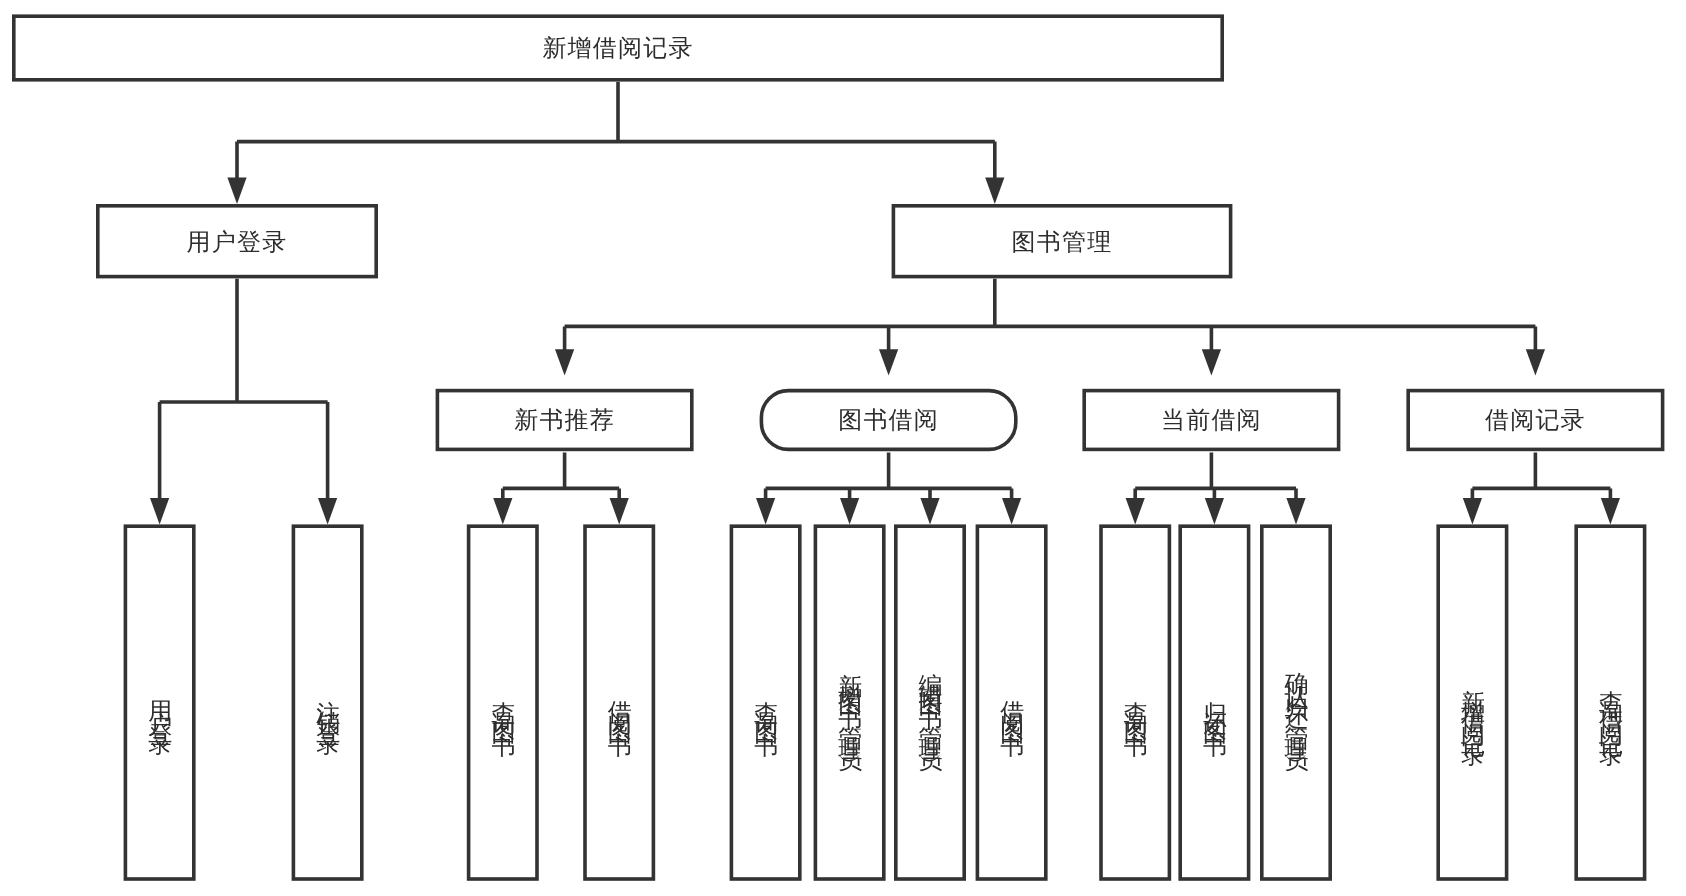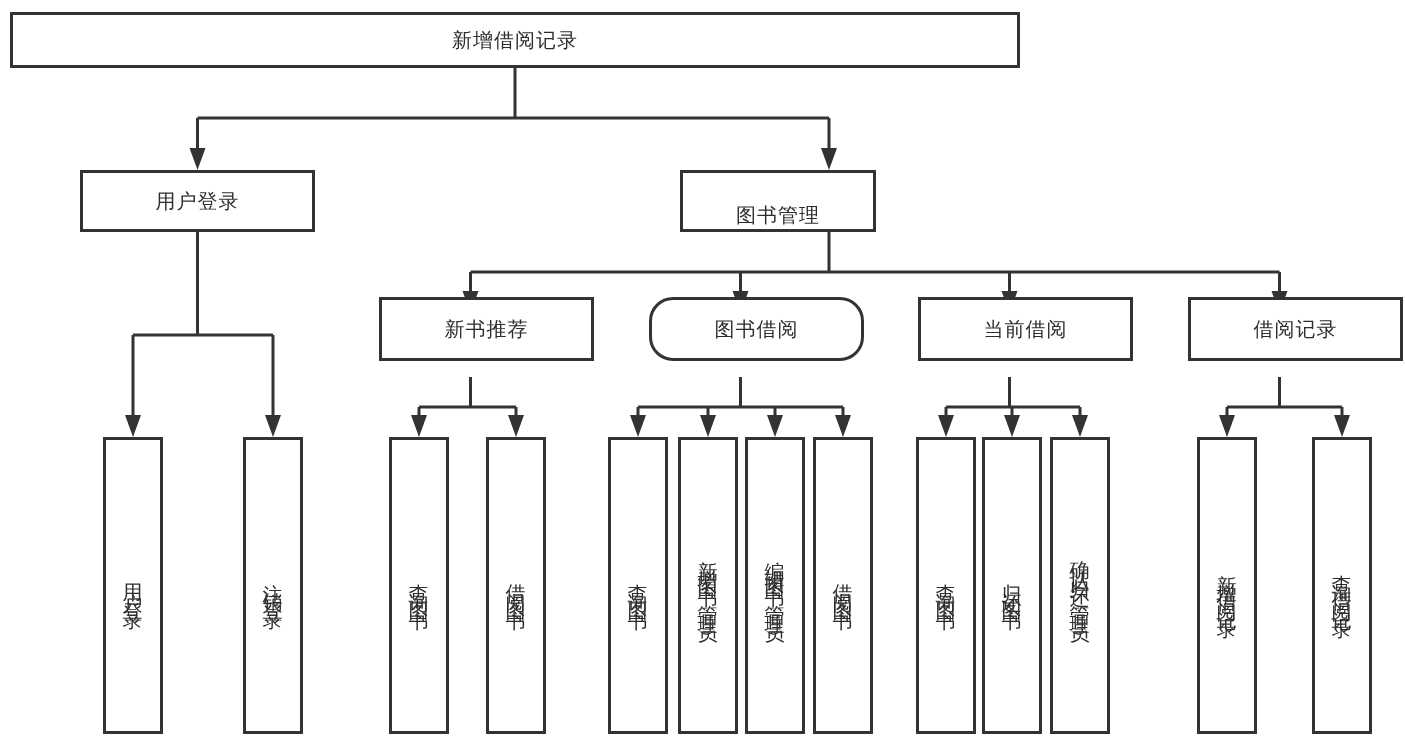--- a/index.html
+++ b/index.html
@@ -39,25 +39,25 @@
   .leaf-label {
     writing-mode: vertical-rl;
     text-orientation: mixed;
     font-size: 20px;
     letter-spacing: 9px;
     line-height: 1;
     white-space: nowrap;
   }
   .root-box   { left: 10px;  top: 12px;  width: 1010px; height: 56px; }
   .l2-box     { top: 170px;  height: 62px; }
-  .l3-box     { top: 297px;  width: 215px; height: 64px; margin-left: 16px; }
+  .l3-box     { top: 324px;  width: 215px; height: 52px; }
   .leaf-box   { top: 437px;  width: 60px;  height: 297px; }
 
   #n-login    { left: 80px;  width: 235px; }
-  #n-bookmgmt { left: 680px; width: 196px; align-items: flex-end; }
+  #n-bookmgmt { left: 743px; width: 284px; }
 
   #n-newrec   { left: 363px; }
   #n-borrow   { left: 633px; border-radius: 24px; }
   #n-current  { left: 902px; }
   #n-records  { left: 1172px; }
 
   #lf-userlogin { left: 103px; }
   #lf-logout    { left: 243px; }
   #lf-nr-query  { left: 389px; }
   #lf-nr-borrow { left: 486px; }

